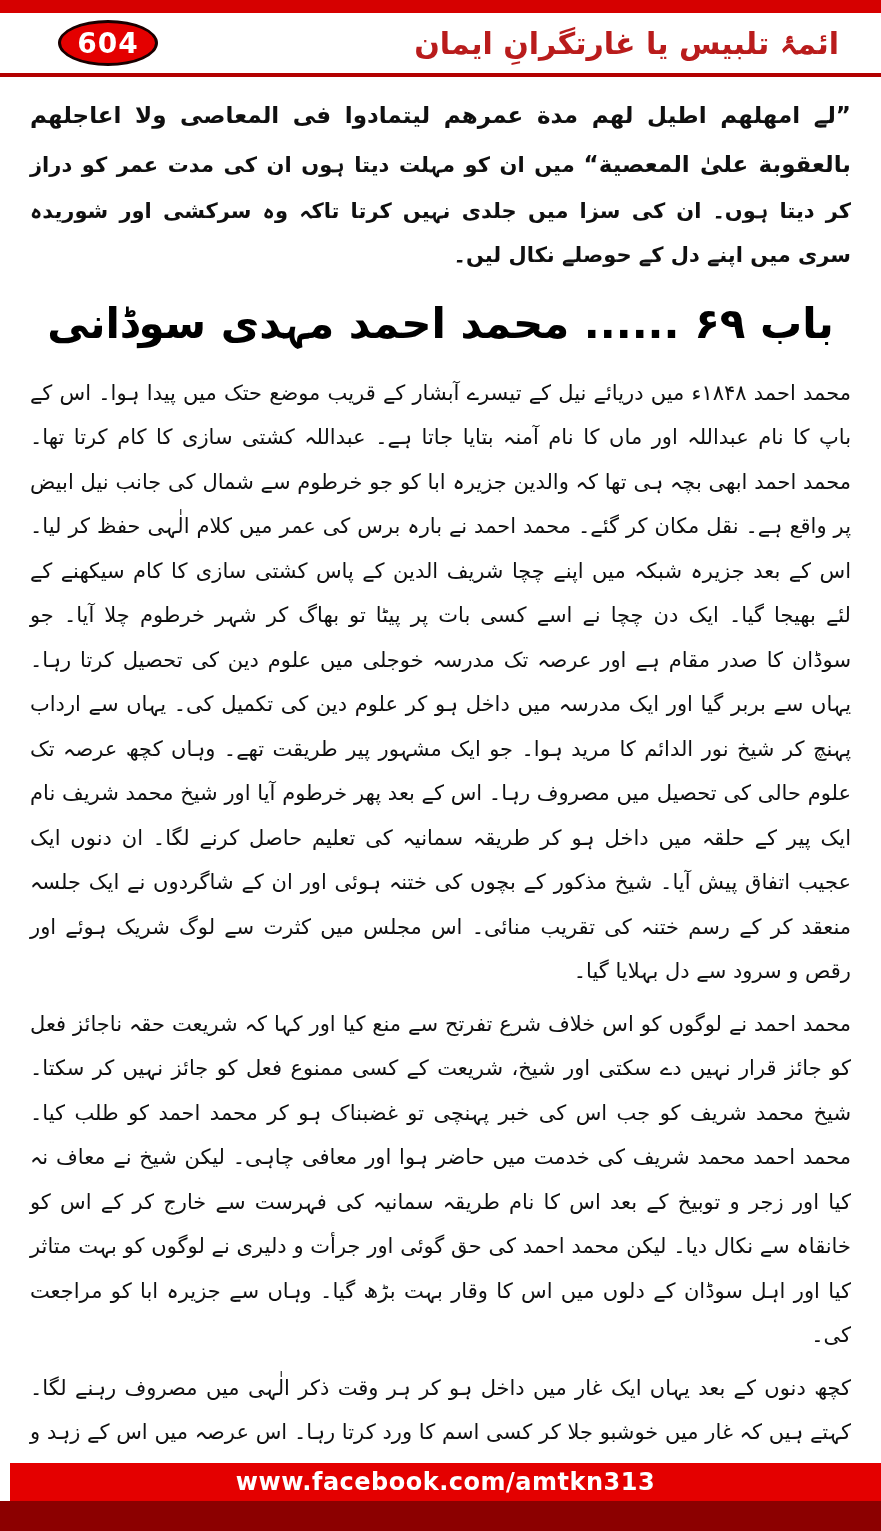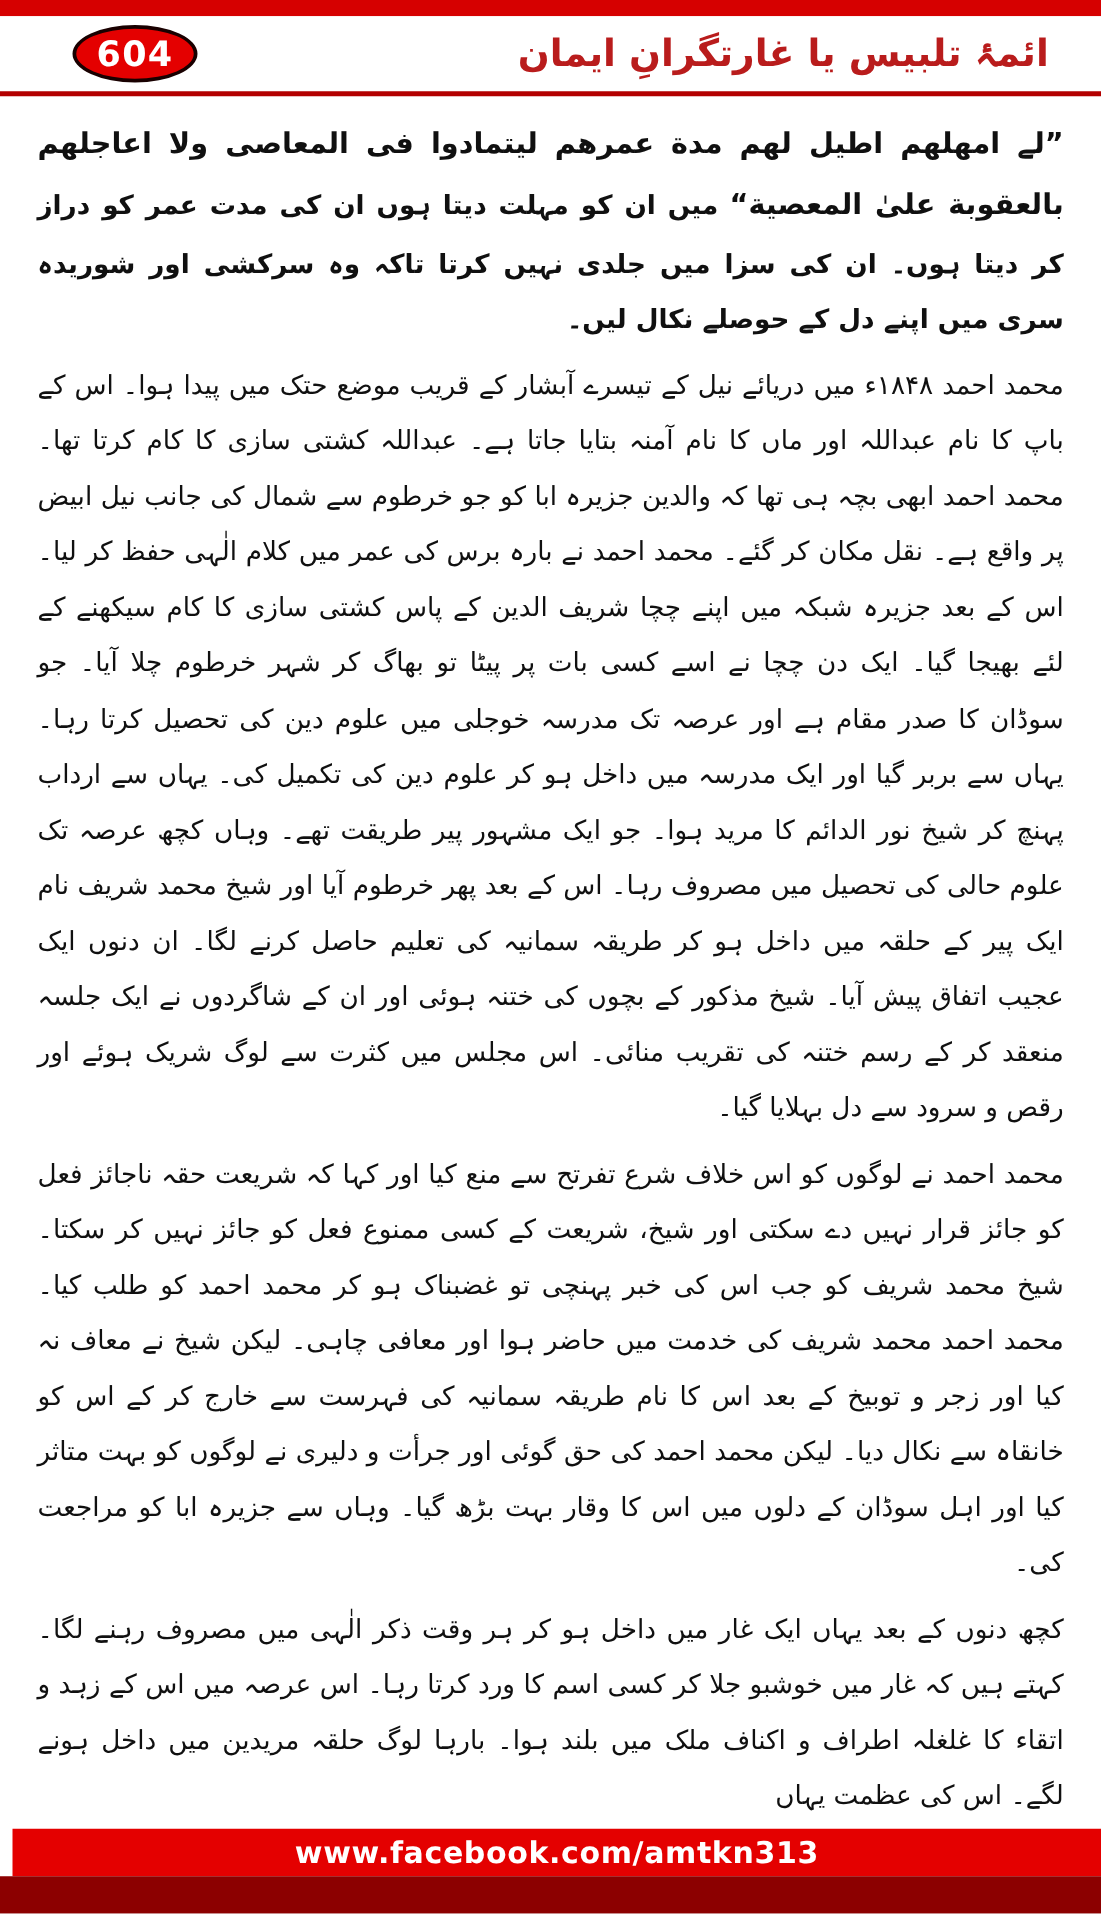--- a/index.html
+++ b/index.html
@@ -62,20 +62,21 @@
     </div>
     <div class="title">ائمۂ تلبیس یا غارتگرانِ ایمان</div>
   </div>
 
   <div class="content">
     <p class="quote">
       <span class="arabic">”لے امهلهم اطیل لهم مدة عمرهم لیتمادوا فی المعاصی ولا اعاجلهم بالعقوبة علیٰ المعصیة“</span>
       <span class="trans">میں ان کو مہلت دیتا ہوں ان کی مدت عمر کو دراز کر دیتا ہوں۔ ان کی سزا میں جلدی نہیں کرتا تاکہ وہ سرکشی اور شوریدہ سری میں اپنے دل کے حوصلے نکال لیں۔</span>
     </p>
 
+    <div class="chapter">باب ۶۹ ...... محمد احمد مہدی سوڈانی</div>
 
     <div>
         <p class="body-para">محمد احمد ۱۸۴۸ء میں دریائے نیل کے تیسرے آبشار کے قریب موضع حتک میں پیدا ہوا۔ اس کے باپ کا نام عبداللہ اور ماں کا نام آمنہ بتایا جاتا ہے۔ عبداللہ کشتی سازی کا کام کرتا تھا۔ محمد احمد ابھی بچہ ہی تھا کہ والدین جزیرہ ابا کو جو خرطوم سے شمال کی جانب نیل ابیض پر واقع ہے۔ نقل مکان کر گئے۔ محمد احمد نے بارہ برس کی عمر میں کلام الٰہی حفظ کر لیا۔ اس کے بعد جزیرہ شبکہ میں اپنے چچا شریف الدین کے پاس کشتی سازی کا کام سیکھنے کے لئے بھیجا گیا۔ ایک دن چچا نے اسے کسی بات پر پیٹا تو بھاگ کر شہر خرطوم چلا آیا۔ جو سوڈان کا صدر مقام ہے اور عرصہ تک مدرسہ خوجلی میں علوم دین کی تحصیل کرتا رہا۔ یہاں سے بربر گیا اور ایک مدرسہ میں داخل ہو کر علوم دین کی تکمیل کی۔ یہاں سے ارداب پہنچ کر شیخ نور الدائم کا مرید ہوا۔ جو ایک مشہور پیر طریقت تھے۔ وہاں کچھ عرصہ تک علوم حالی کی تحصیل میں مصروف رہا۔ اس کے بعد پھر خرطوم آیا اور شیخ محمد شریف نام ایک پیر کے حلقہ میں داخل ہو کر طریقہ سمانیہ کی تعلیم حاصل کرنے لگا۔ ان دنوں ایک عجیب اتفاق پیش آیا۔ شیخ مذکور کے بچوں کی ختنہ ہوئی اور ان کے شاگردوں نے ایک جلسہ منعقد کر کے رسم ختنہ کی تقریب منائی۔ اس مجلس میں کثرت سے لوگ شریک ہوئے اور رقص و سرود سے دل بہلایا گیا۔</p>
         <p class="body-para">محمد احمد نے لوگوں کو اس خلاف شرع تفرتح سے منع کیا اور کہا کہ شریعت حقہ ناجائز فعل کو جائز قرار نہیں دے سکتی اور شیخ، شریعت کے کسی ممنوع فعل کو جائز نہیں کر سکتا۔ شیخ محمد شریف کو جب اس کی خبر پہنچی تو غضبناک ہو کر محمد احمد کو طلب کیا۔ محمد احمد محمد شریف کی خدمت میں حاضر ہوا اور معافی چاہی۔ لیکن شیخ نے معاف نہ کیا اور زجر و توبیخ کے بعد اس کا نام طریقہ سمانیہ کی فہرست سے خارج کر کے اس کو خانقاہ سے نکال دیا۔ لیکن محمد احمد کی حق گوئی اور جرأت و دلیری نے لوگوں کو بہت متاثر کیا اور اہل سوڈان کے دلوں میں اس کا وقار بہت بڑھ گیا۔ وہاں سے جزیرہ ابا کو مراجعت کی۔</p>
         <p class="body-para">کچھ دنوں کے بعد یہاں ایک غار میں داخل ہو کر ہر وقت ذکر الٰہی میں مصروف رہنے لگا۔ کہتے ہیں کہ غار میں خوشبو جلا کر کسی اسم کا ورد کرتا رہا۔ اس عرصہ میں اس کے زہد و اتقاء کا غلغلہ اطراف و اکناف ملک میں بلند ہوا۔ بارہا لوگ حلقہ مریدین میں داخل ہونے لگے۔ اس کی عظمت یہاں</p>
       </div>
   </div>
 
   <div class="footer">
     <div class="footer-gap"></div>

